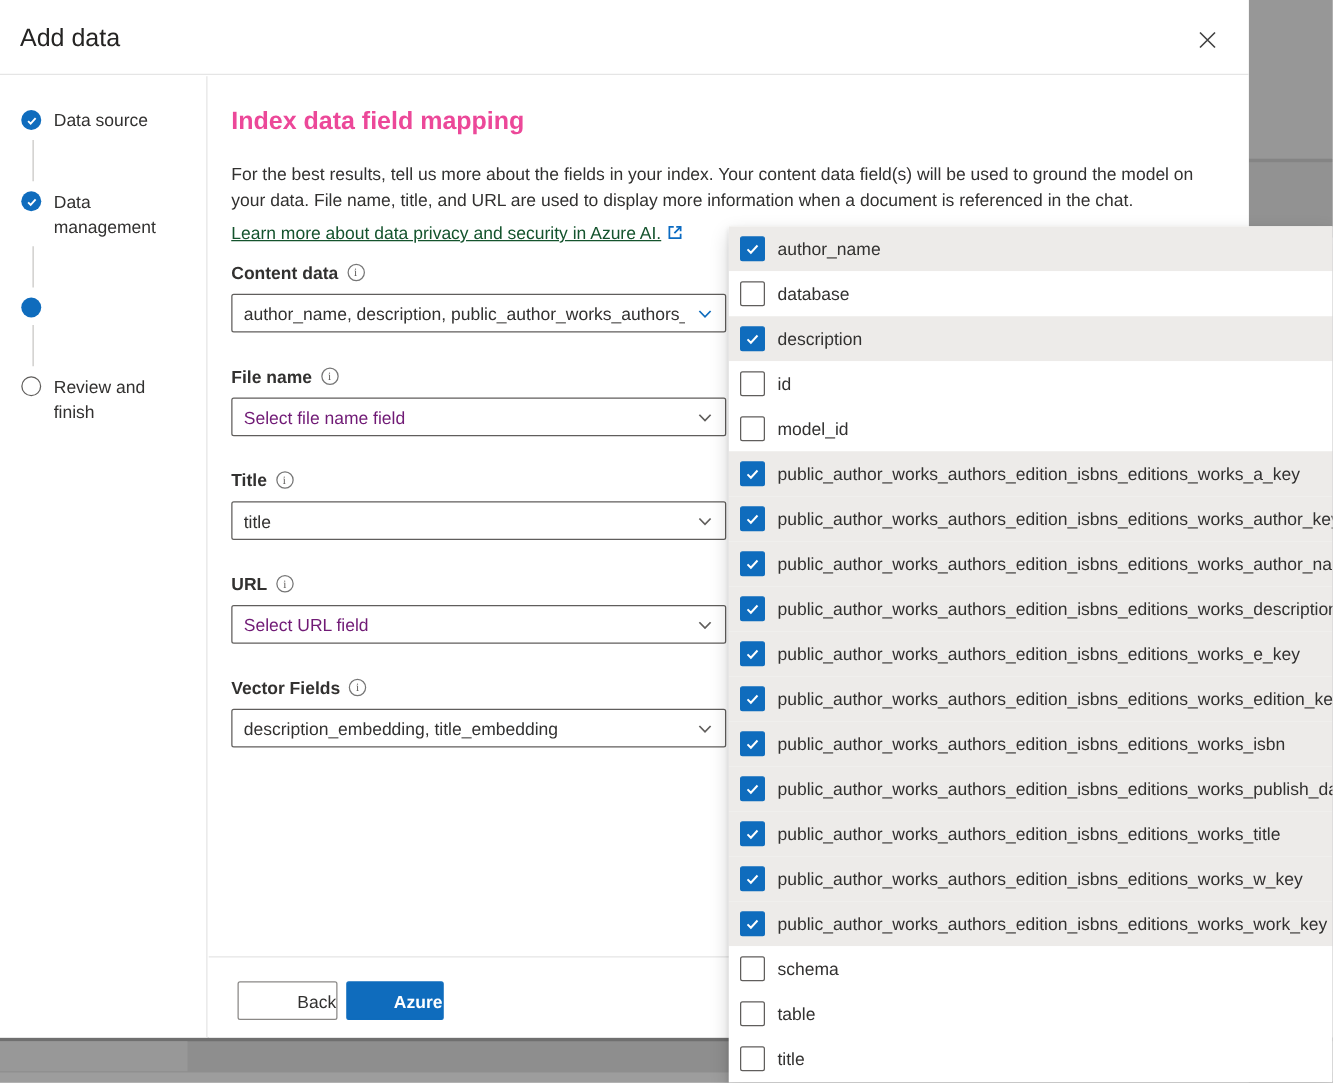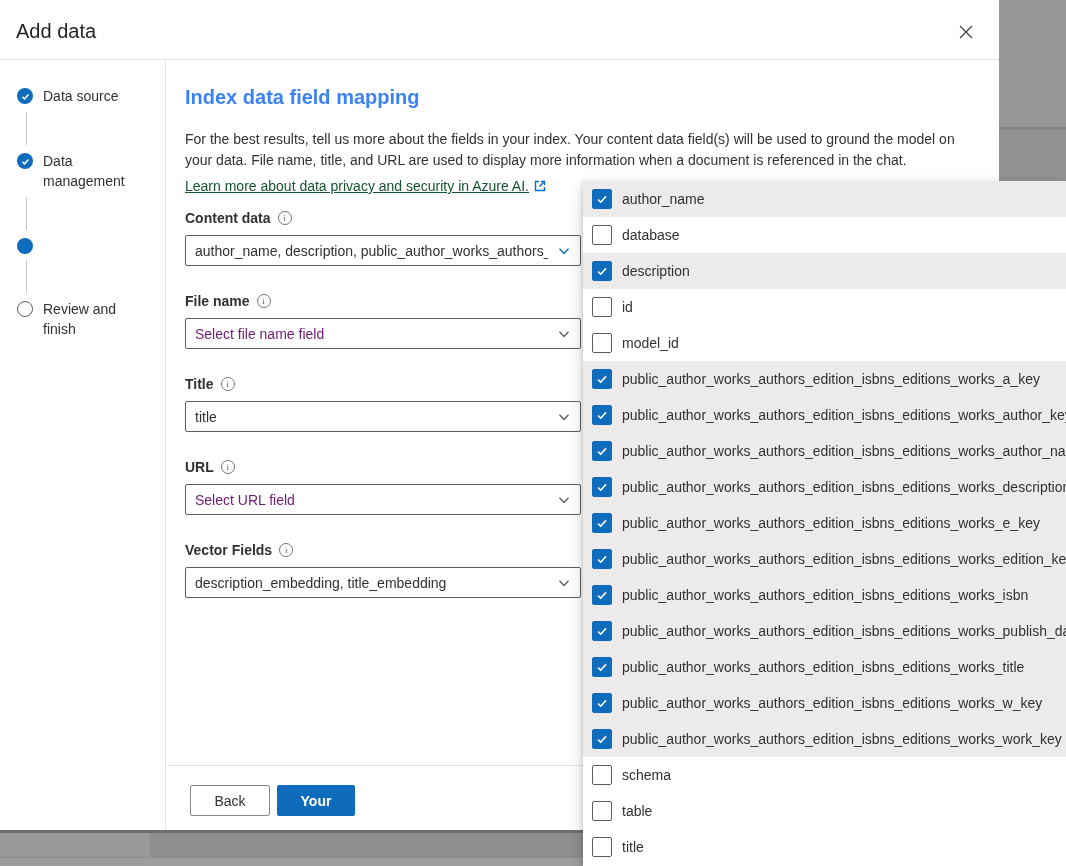--- a/index.html
+++ b/index.html
@@ -38,41 +38,41 @@
   .step-icon { width:16px; height:16px; border-radius:50%; flex:none; margin-top:2px; display:flex; align-items:center; justify-content:center; }
   .step-row.completed .step-icon { background:#0f6cbd; }
   .step-row.completed .step-icon svg { width:9px; height:9px; stroke:#fff; stroke-width:2; fill:none; }
   .step-row.current .step-icon { background:#0f6cbd; }
   .step-row.upcoming .step-icon { background:#fff; border:1px solid #605e5c; }
   .step-label { margin-left:10px; font-size:14px; line-height:20px; color:#323130; width:105px; }
   .step-connector { width:1px; height:33px; background:#c8c6c4; margin:6px 0 6px 26px; }
 
   
   .content { position:absolute; left:185px; top:61px; width:814px; }
-  .content h2 { margin-top:25px; font-size:20px; font-weight:700; color:#3b82f6; }
+  .content h2 { margin-top:25px; font-size:20px; font-weight:700; color:#ec4899; }
   .content .desc { margin-top:20px; width:775px; font-size:14px; line-height:21px; color:#323130; }
   .learn-link-row { margin-top:7px; display:flex; align-items:center; gap:5px; }
   .learn-link { font-size:14px; color:#14532d; text-decoration:underline; cursor:pointer; }
   .ext-icon svg { width:12px; height:12px; stroke:#0b6bc2; stroke-width:1.4; fill:none; display:block; }
 
   .form { margin-top:16px; }
   .field-group { margin-bottom:27px; width:396px; }
   .field-label-row { display:flex; align-items:center; gap:7px; margin-bottom:9px; }
   .field-label { font-size:14px; font-weight:700; color:#323130; }
   .info-icon { width:14px; height:14px; border:1px solid #767676; border-radius:50%; color:#605e5c; font-size:9px; line-height:12px; text-align:center; font-family:"Liberation Serif", serif; cursor:default; flex:none; }
   .select { position:relative; height:31px; border:1px solid #605e5c; border-radius:2px; background:#fff; cursor:pointer; display:flex; align-items:center; padding:0 32px 0 9px; }
   .select-value { font-size:14px; color:#323130; white-space:nowrap; overflow:hidden; }
   .select.placeholder .select-value { color:#701a75; }
   .chevron { position:absolute; right:10px; top:50%; transform:translateY(-50%); }
   .chevron svg { width:12px; height:12px; display:block; stroke:#605e5c; stroke-width:1.4; fill:none; }
   .select.open .chevron svg { stroke:#0f6cbd; }
 
   
   .dlg-footer { position:absolute; left:167px; top:765px; width:832px; height:65px; border-top:1px solid #e5e5e5; background:#fff; }
-  .btn { position:absolute; top:19px; height:31px; font-size:14px; border-radius:2px; cursor:pointer; font-family:inherit; }
+  .btn { position:absolute; top:19px; height:31px; font-size:14px; border-radius:2px; cursor:pointer; font-family:inherit;text-align:right; }
   .btn-back { left:23px; width:80px; background:#fff; border:1px solid #8a8886; color:#323130; }
   .btn-next { left:110px; width:78px; background:#0f6cbd; border:1px solid #0f6cbd; color:#fff; font-weight:700; }
 
   
   .callout { position:absolute; left:583px; top:181px; width:483px; height:685px; background:#fff; z-index:20;
              box-shadow:0 6px 15px rgba(0,0,0,.18), -1px 1px 4px rgba(0,0,0,.12); overflow:hidden; }
   .option { display:flex; align-items:center; height:36px; padding-left:9px; cursor:pointer; background:#fff; }
   .option.checked { background:#edebe9; }
   .checkbox { width:20px; height:20px; border:1px solid #605e5c; border-radius:2px; background:#fff; flex:none; display:flex; align-items:center; justify-content:center; }
   .option.checked .checkbox { background:#0f6cbd; border-color:#0f6cbd; }
@@ -226,21 +226,21 @@
                 <polyline points="1.5,3.8 6,8.4 10.5,3.8"></polyline>
               </svg>
       </span>
     </div>
   </div>
 </div>
   </div>
 
   <div class="dlg-footer">
     <button class="btn btn-back">Back</button>
-    <button class="btn btn-next">Your</button>
+    <button class="btn btn-next">Azure</button>
   </div>
 </div>
 
 <div class="callout" id="callout">
   <div class="option checked">
     <span class="checkbox">
       <svg viewBox="0 0 12 12">
           <polyline points="2,6.5 4.7,9.2 10,3.4"></polyline>
         </svg>
     </span>

